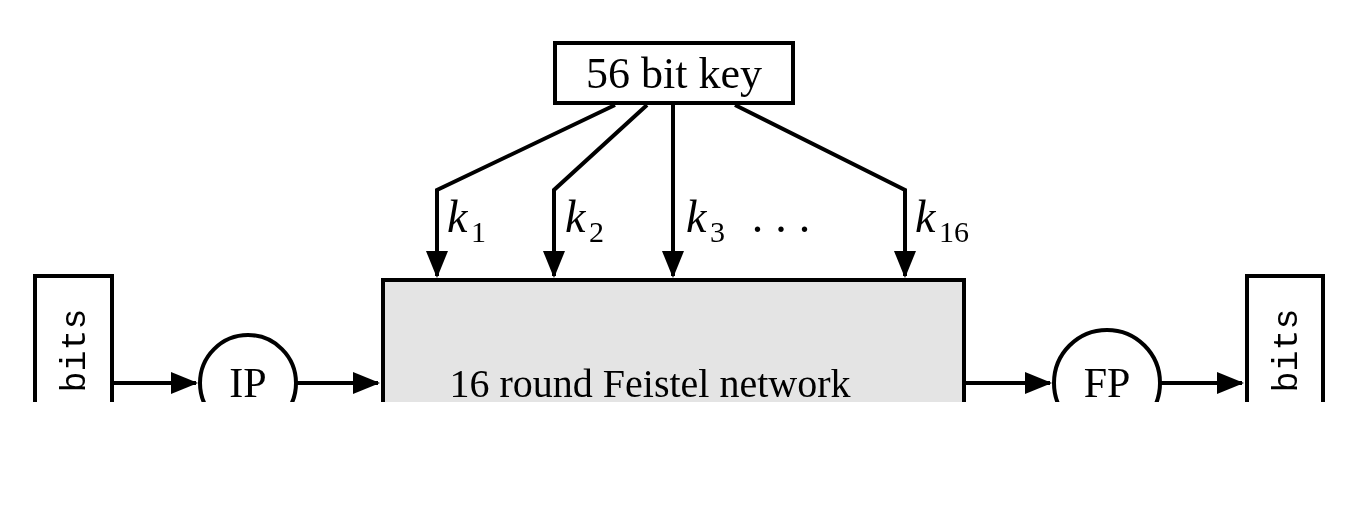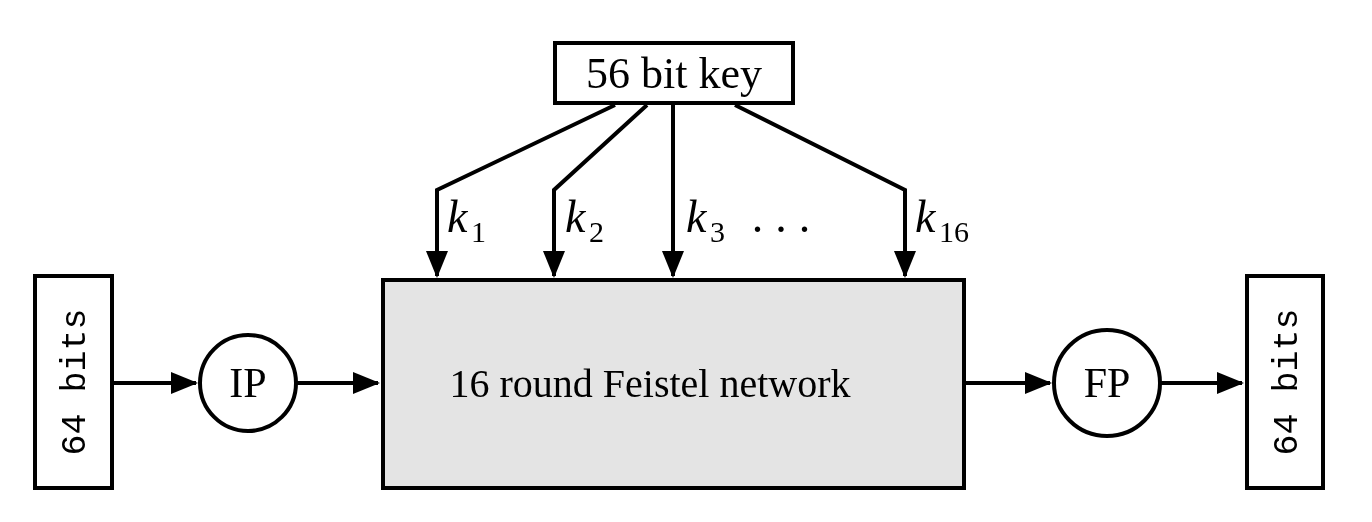--- a/index.html
+++ b/index.html
@@ -3,21 +3,21 @@
 <meta charset="utf-8">
 <style>
   html, body {
     margin: 0;
     padding: 0;
     background: #ffffff;
   }
   .canvas {
     position: relative;
     width: 1372px;
-    height: 522px;
+    height: 402px;
     background: #ffffff;
     overflow: hidden;
   }
   svg { display: block; }
 
   .wire {
     stroke: #000000;
     stroke-width: 4;
     fill: none;
     stroke-linejoin: miter;

